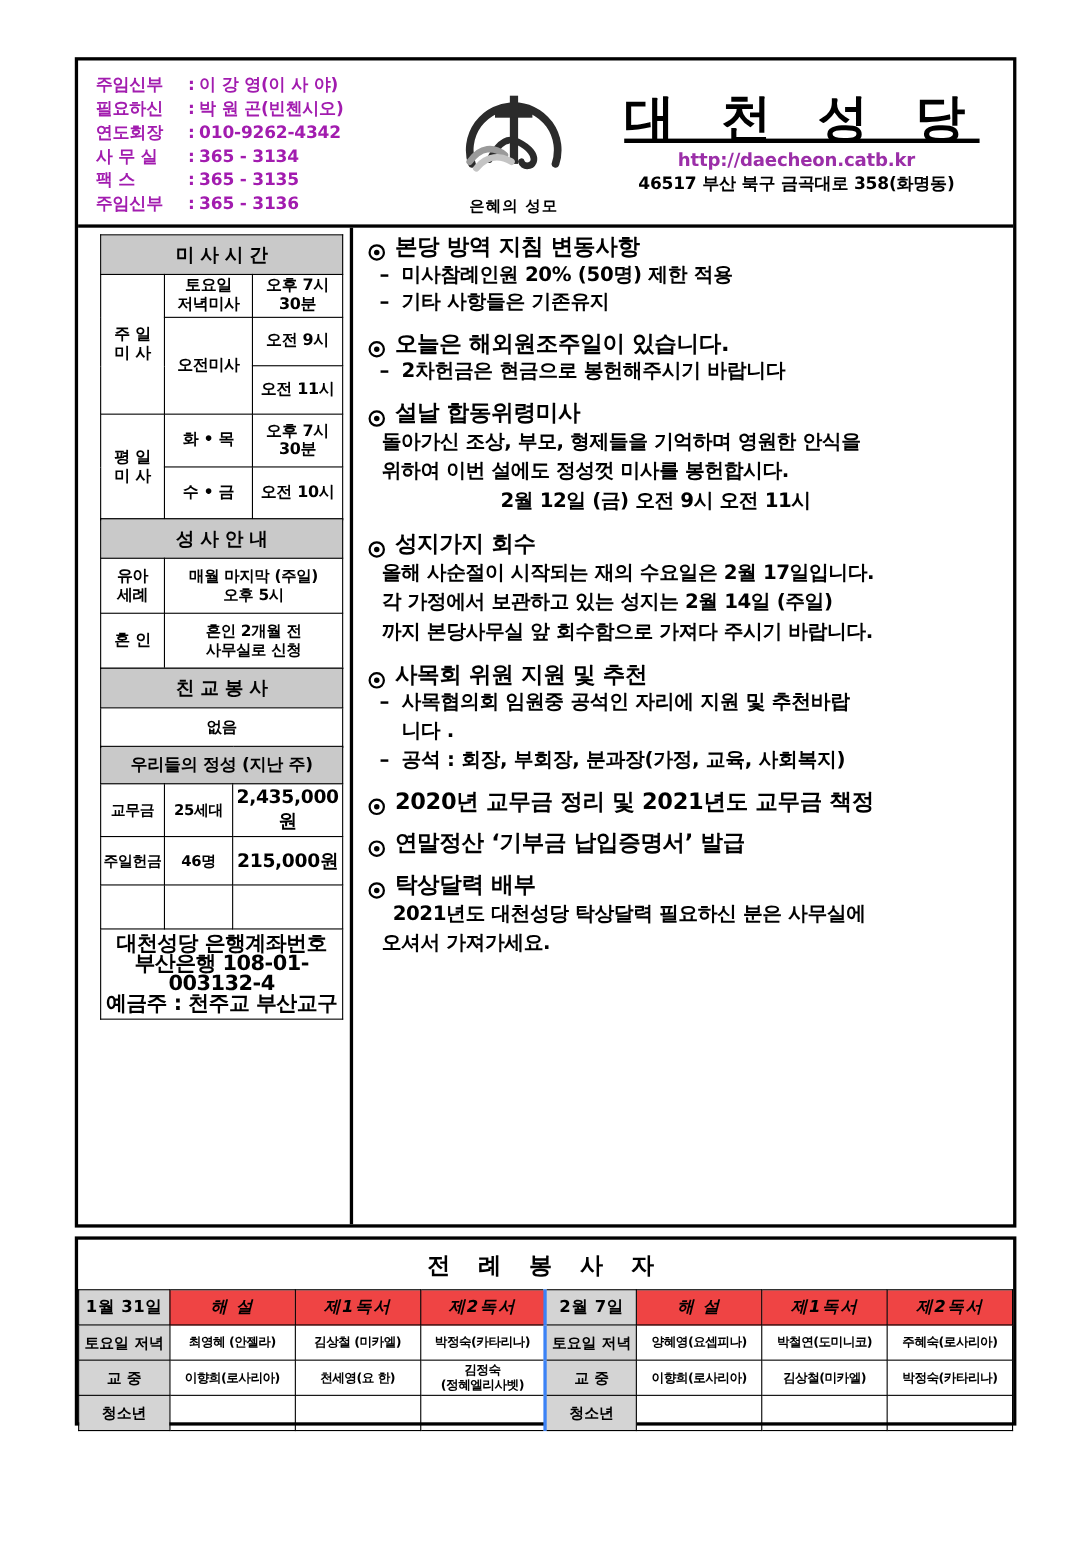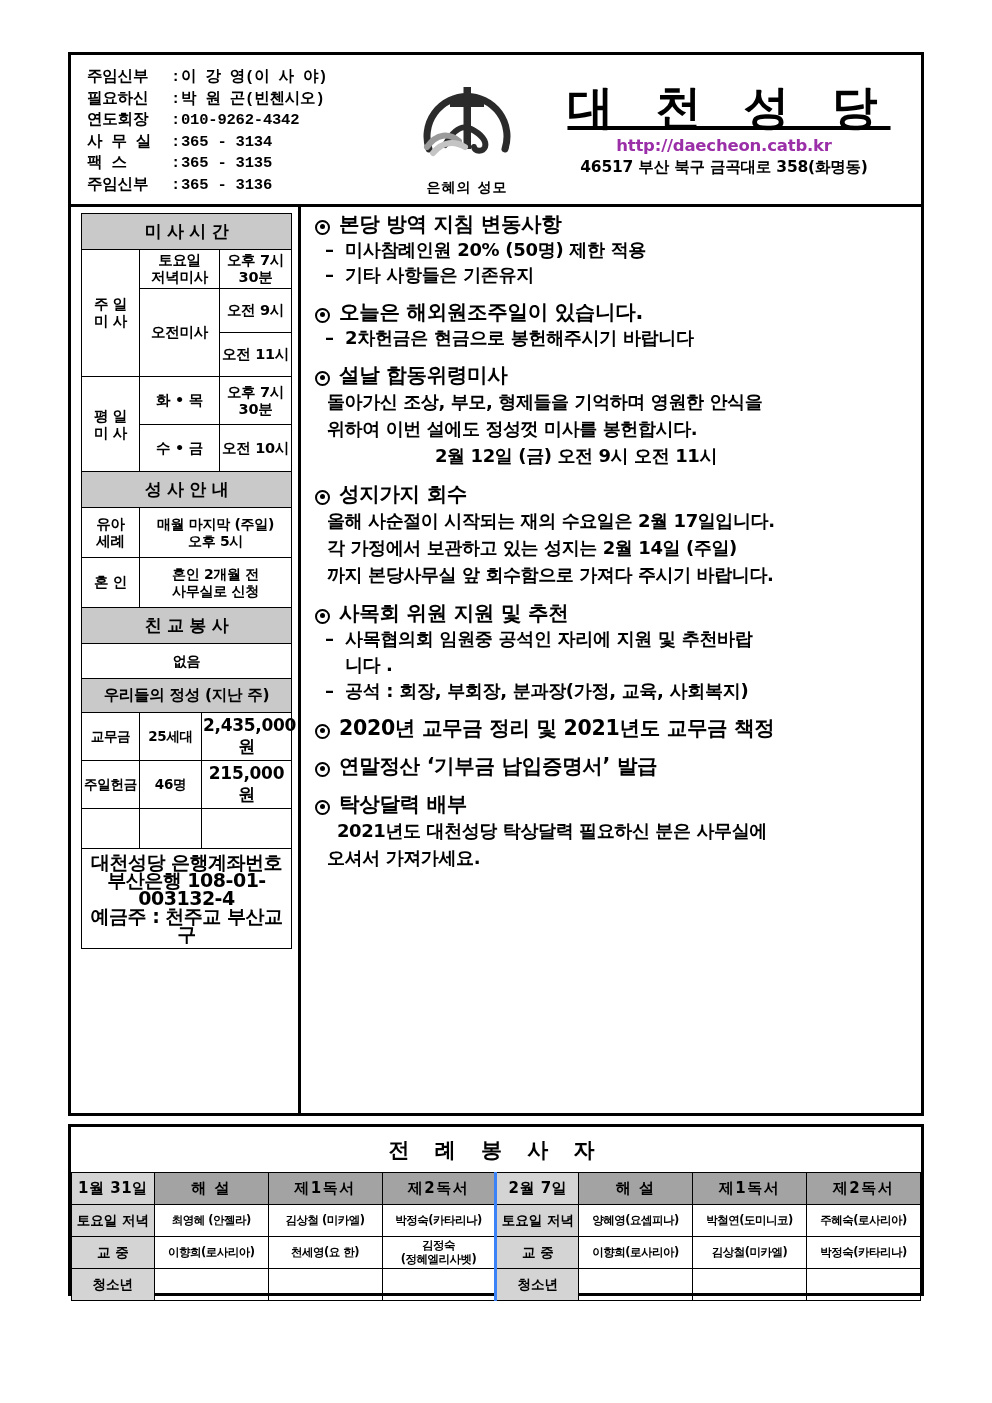--- a/index.html
+++ b/index.html
@@ -38,23 +38,22 @@
     width: 330px;
     padding-left: 16px;
     padding-top: 4px;
   }
   .contact-line {
     display: flex;
     font-weight: bold;
     font-size: 15.5px;
     line-height: 21.5px;
     letter-spacing: -0.2px;
-    color: #000000;
+    color: #a21caf;
     white-space: nowrap;
-    font-family: Liberation Mono, monospace;
   }
   .contact-label {
     width: 84px;
     display: inline-block;
     text-align: justify;
   }
   .contact-colon { width: 10px; }
   .contact-value { }
 
   #header-logo {
@@ -93,23 +92,23 @@
   }
 
   
   #body-split {
     position: absolute;
     left: 0; top: 152px;
     width: 850px; height: 906px;
     display: flex;
   }
   #sidebar {
-    width: 230px;
+    width: 250px;
     border-right: 3px solid #000;
-    padding: 6px 6px 6px 10px;
+    padding: 6px 6px 6px 20px;
   }
   #main { flex: 1; padding: 4px 10px 0 14px; }
 
   
   table.sb {
     width: 100%;
     border-collapse: collapse;
     table-layout: fixed;
   }
   table.sb td, table.sb th {
@@ -148,21 +147,21 @@
     font-size: 19px;
     line-height: 18px;
     padding: 4px 2px 5px 2px;
     letter-spacing: -0.5px;
   }
 
   
   .ann { margin-bottom: 12px; }
   .ann-title {
     display: flex;
-    align-items: center;
+    align-items: flex-end;
     font-size: 20.5px;
     font-weight: bold;
     letter-spacing: -0.3px;
     line-height: 26px;
   }
   .bullet {
     flex: none;
     width: 15px; height: 15px;
     border: 2.2px solid #000;
     border-radius: 50%;
@@ -220,23 +219,24 @@
     height: 32px;
     color: #000;
     padding: 1px 0;
   }
   table.bt td.hdr {
     background: #d4d4d4;
     font-size: 15px;
     letter-spacing: 0.5px;
   }
   table.bt td.hdr-wide {
-    background: #a3a3a3;
+    background: #ef4444;
     font-size: 15px;
     letter-spacing: 1.5px;
+    font-style: italic;
   }
   table.bt td.rowlbl {
     background: #d4d4d4;
     font-size: 13.5px;
     letter-spacing: 0px;
   }
   table.bt td.sep { border-left: 3px solid #3b82f6; }
   .two-line { line-height: 13.5px; }
 </style>
 </head>

